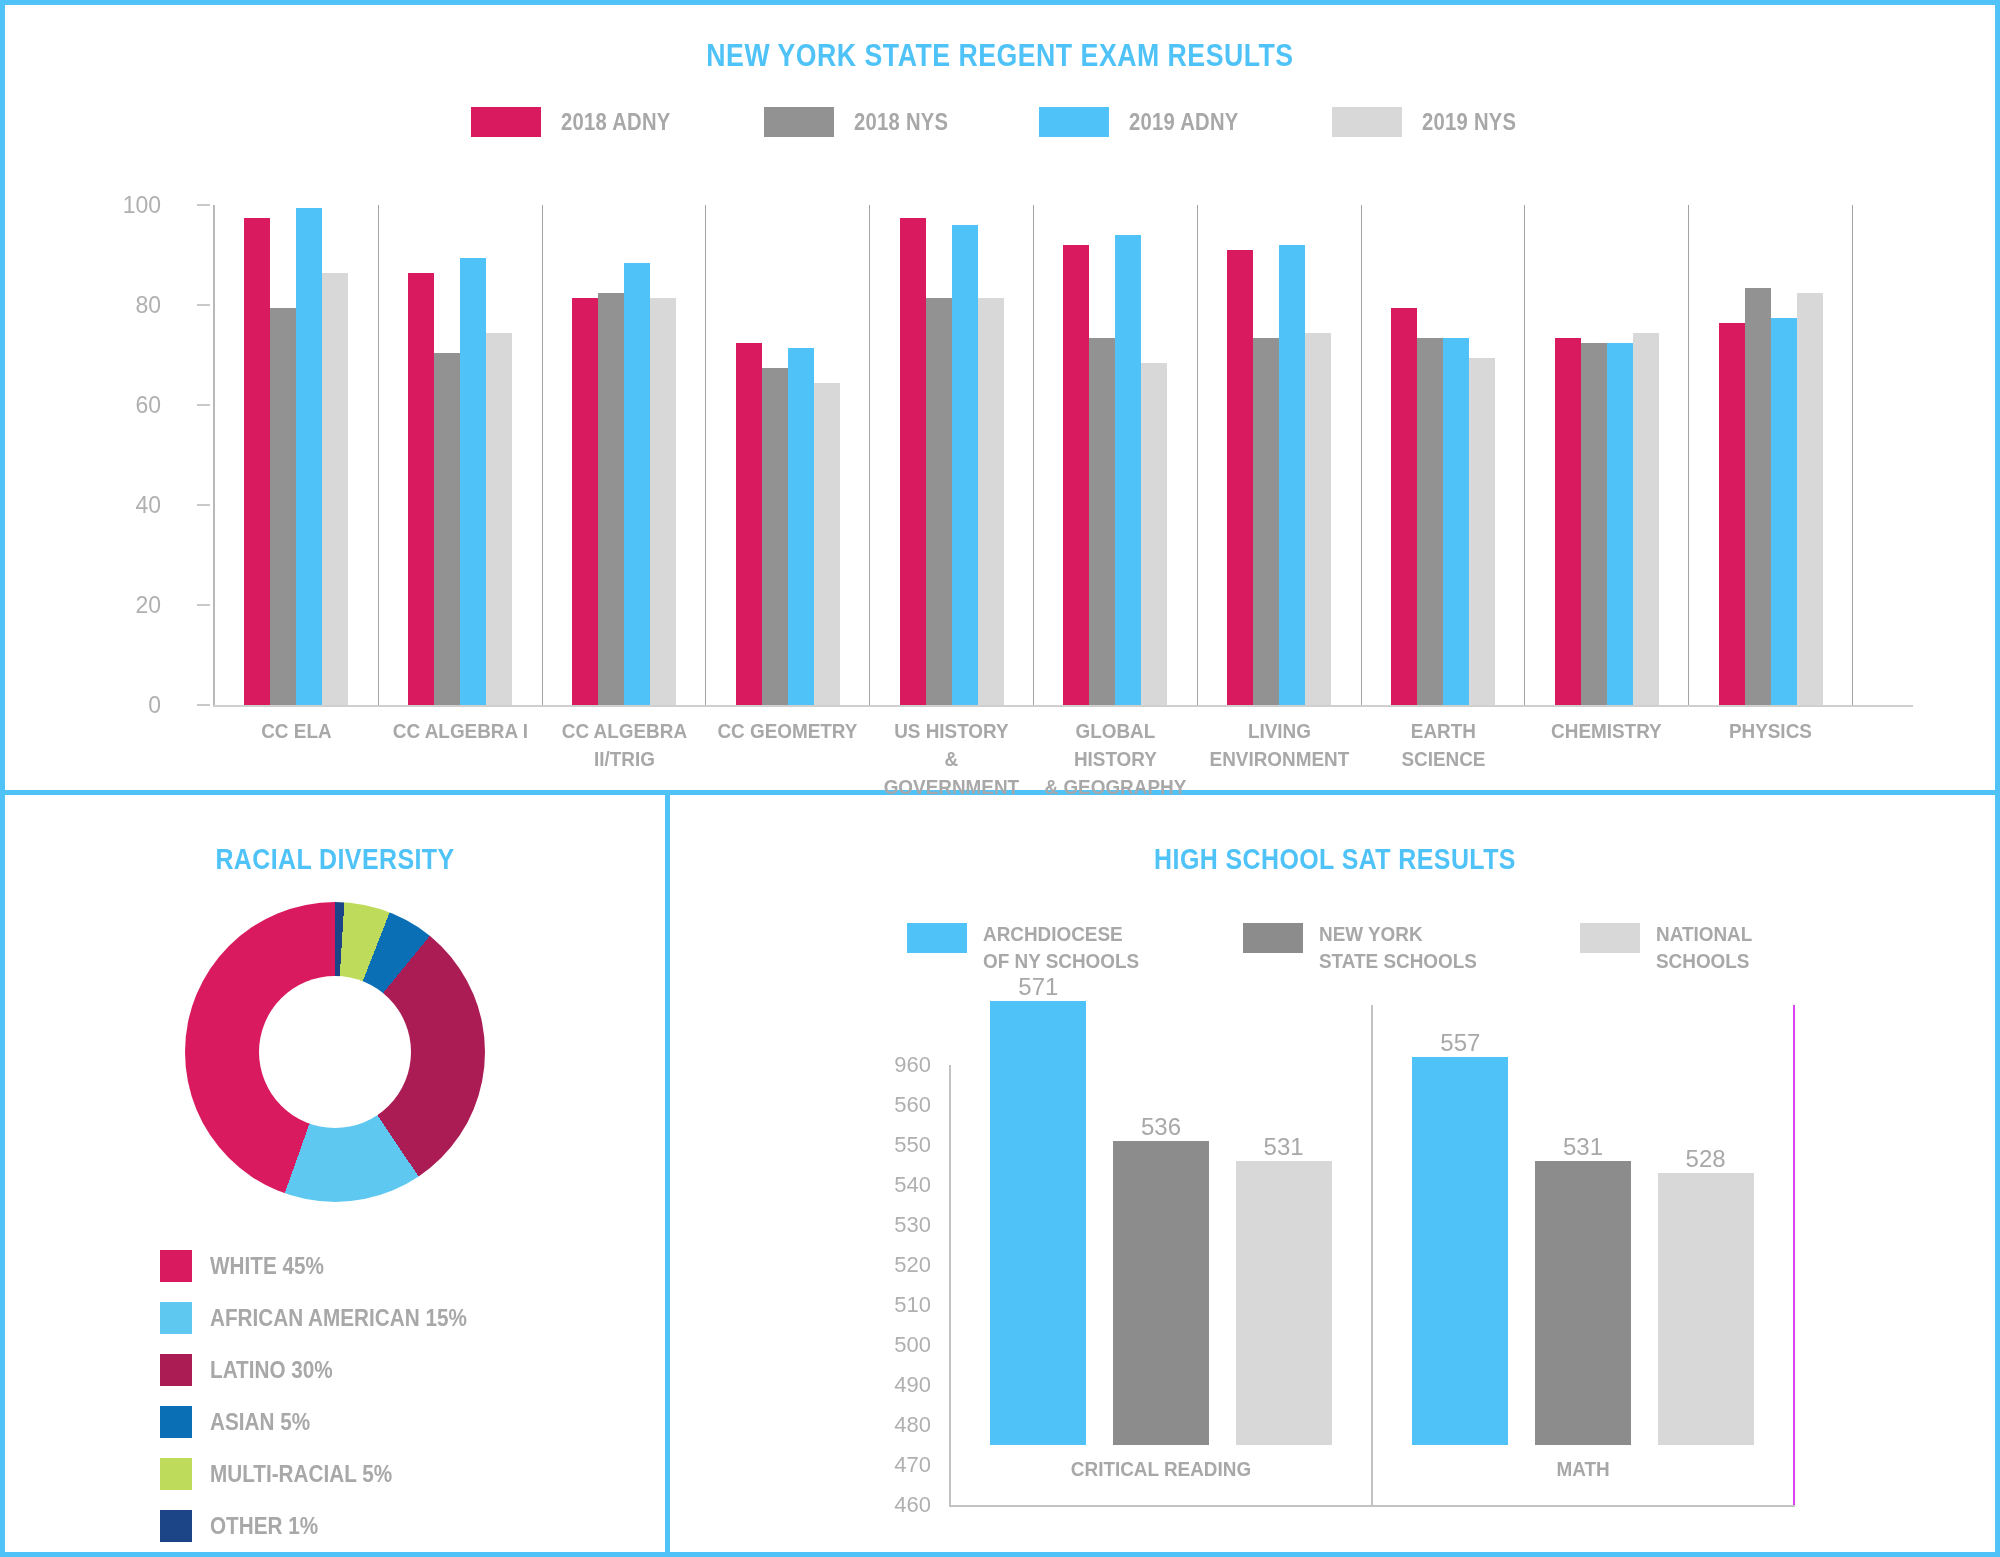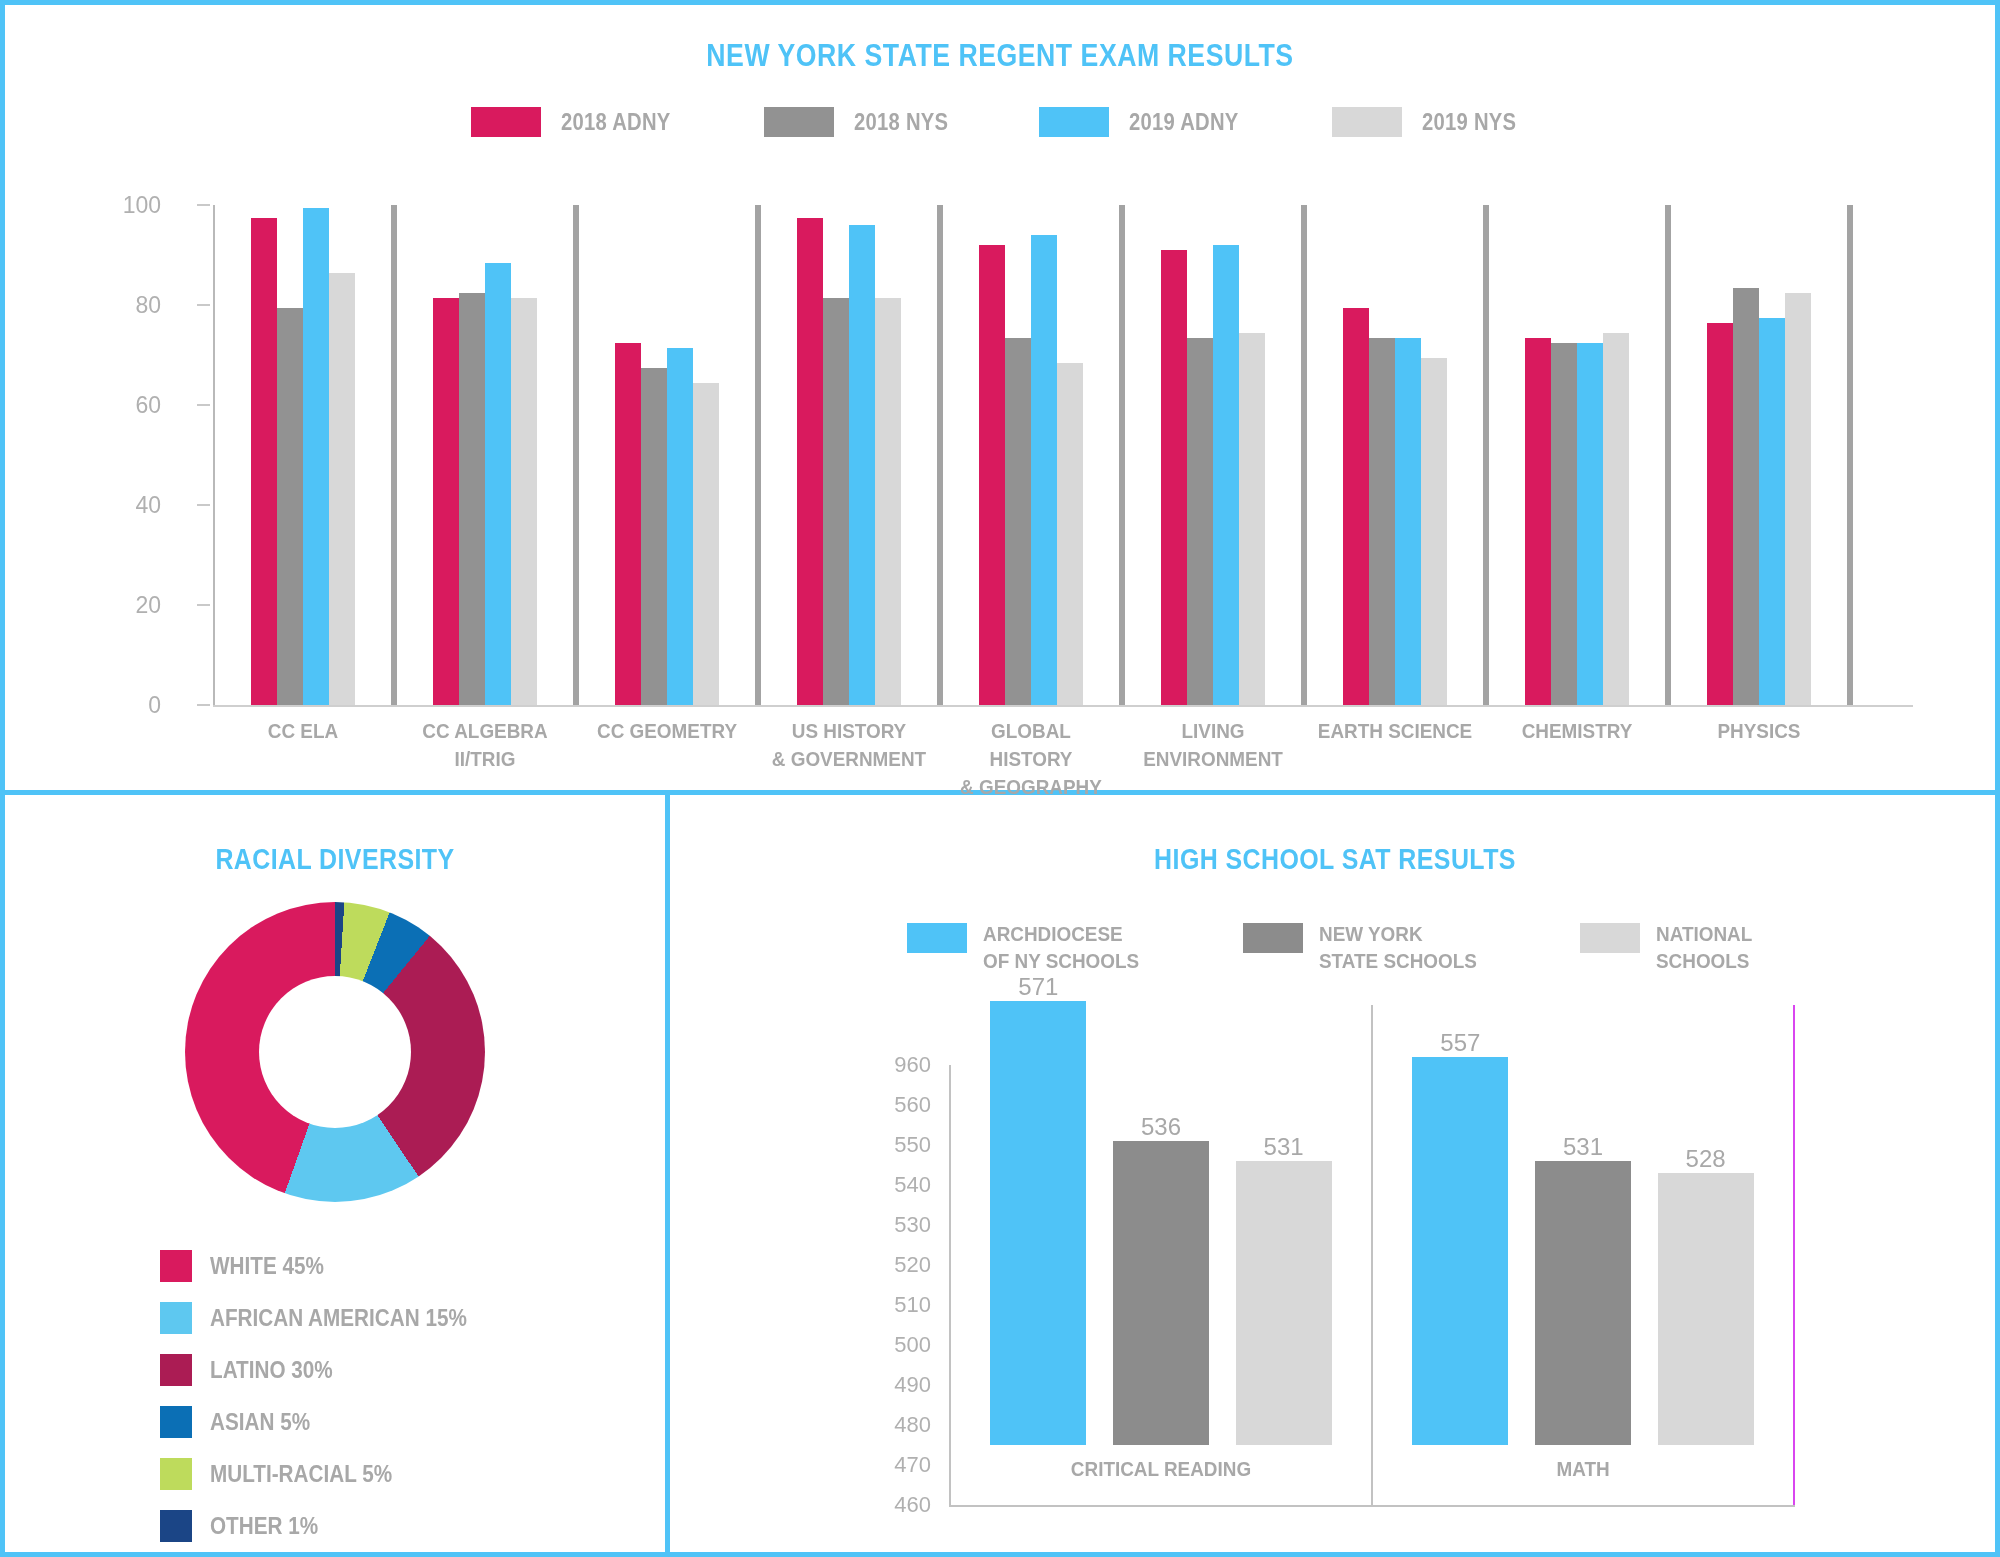--- a/index.html
+++ b/index.html
@@ -64,21 +64,21 @@
   }
   .axis-base{
     position:absolute;left:60px;top:500px;width:1700px;height:2px;background:#cfcfcf;
   }
   .groups{
     position:absolute;left:62px;top:0;right:0;height:500px;display:flex;
   }
   .grp{
     position:relative;flex:1;display:flex;align-items:flex-end;
     justify-content:center;padding:0 16px;box-sizing:border-box;
-    border-right:6px solid #a3a3a3;
+    border-right:1px solid #a3a3a3;
   }
   .grp .bar{width:26px;}
   .grp-label{
     position:absolute;top:512px;left:0;width:100%;text-align:center;
     font-size:21px;font-weight:bold;color:#a8a8a8;line-height:28px;
     transform:scaleX(.9);transform-origin:center top;white-space:pre-line;
   }
 
   
   .panel-bl{
@@ -206,20 +206,27 @@
       <div class="axis-base"></div>
       <div class="groups" id="reg-groups">
           <div class="grp">
             <div class="bar" style="background: rgb(217, 26, 94); height: 487.5px;"></div>
             <div class="bar" style="background: rgb(146, 146, 146); height: 397.5px;"></div>
             <div class="bar" style="background: rgb(79, 195, 247); height: 497.5px;"></div>
             <div class="bar" style="background: rgb(216, 216, 216); height: 432.5px;"></div>
             <div class="grp-label">CC ELA</div>
           </div>
           <div class="grp">
+            <div class="bar" style="background: rgb(217, 26, 94); height: 432.5px;"></div>
+            <div class="bar" style="background: rgb(146, 146, 146); height: 352.5px;"></div>
+            <div class="bar" style="background: rgb(79, 195, 247); height: 447.5px;"></div>
+            <div class="bar" style="background: rgb(216, 216, 216); height: 372.5px;"></div>
+            <div class="grp-label">CC ALGEBRA I</div>
+          </div>
+          <div class="grp">
             <div class="bar" style="background: rgb(217, 26, 94); height: 407.5px;"></div>
             <div class="bar" style="background: rgb(146, 146, 146); height: 412.5px;"></div>
             <div class="bar" style="background: rgb(79, 195, 247); height: 442.5px;"></div>
             <div class="bar" style="background: rgb(216, 216, 216); height: 407.5px;"></div>
             <div class="grp-label">CC ALGEBRA II/TRIG</div>
           </div>
           <div class="grp">
             <div class="bar" style="background: rgb(217, 26, 94); height: 362.5px;"></div>
             <div class="bar" style="background: rgb(146, 146, 146); height: 337.5px;"></div>
             <div class="bar" style="background: rgb(79, 195, 247); height: 357.5px;"></div>

